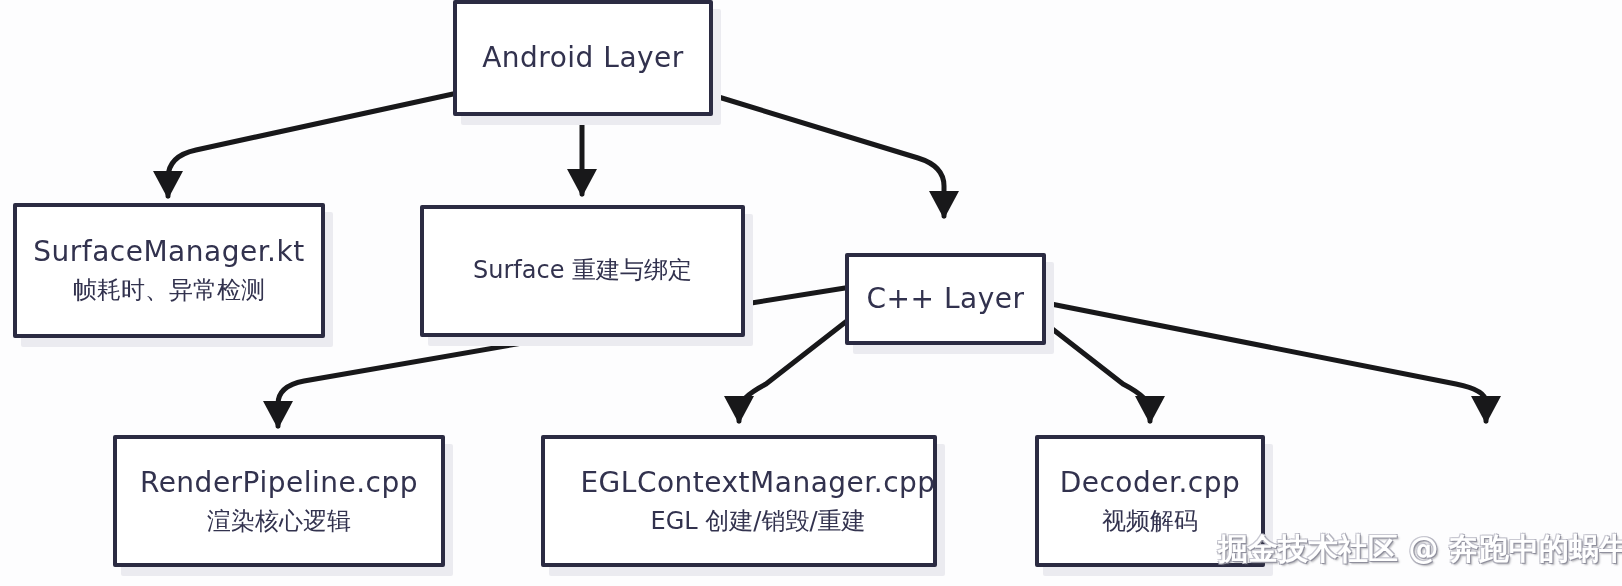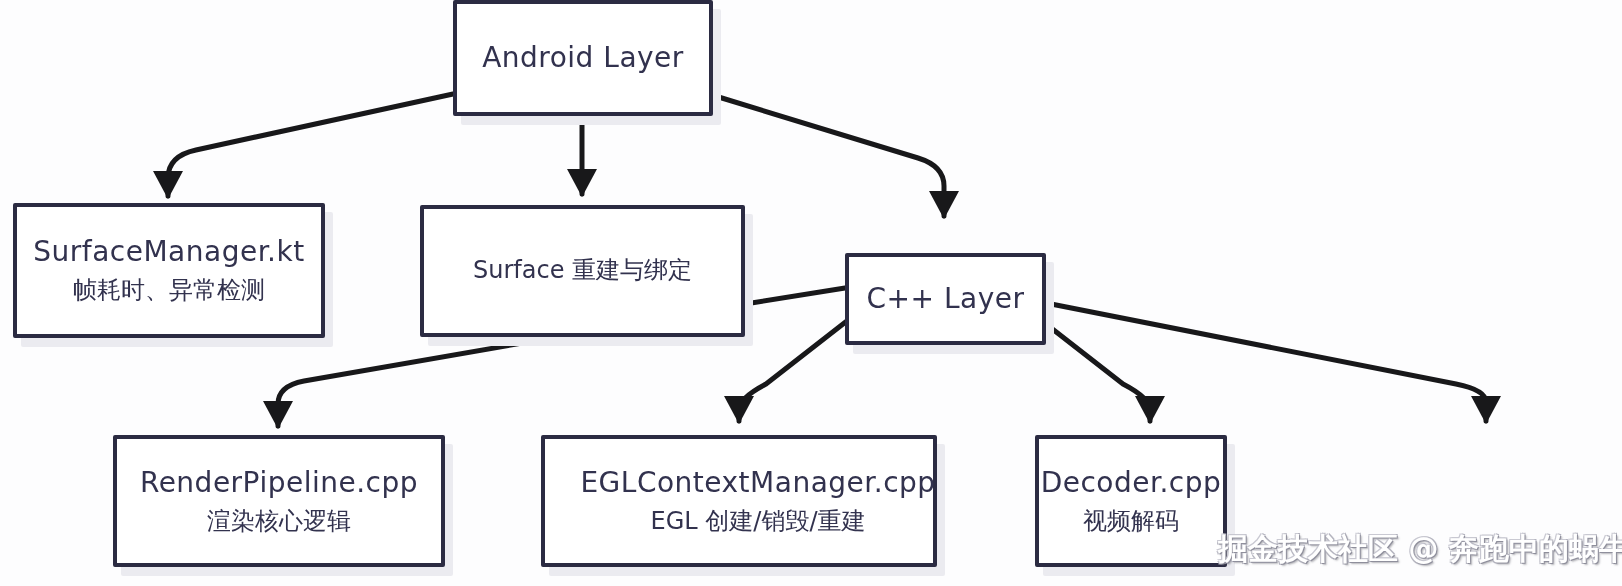--- a/index.html
+++ b/index.html
@@ -49,21 +49,21 @@
     white-space: nowrap;
   }
   .node .subtitle:empty { display: none; }
 
   #node-android         { left: 453px;  top: 0;  width: 260px; height: 116px;  }
   #node-render-monitor  { left: 13px;   top: 203px; width: 312px; height: 135px; }
   #node-surface-manager { left: 420px;  top: 205px; width: 325px; height: 132px; }
   #node-cpp             { left: 845px;  top: 225px; width: 201px; height: 92px; margin-top: 28px;  }
   #node-render-pipeline { left: 113px;  top: 435px; width: 332px; height: 132px; }
   #node-egl             { left: 541px;  top: 435px; width: 396px; height: 132px; padding-left: 38px; }
-  #node-decoder         { left: 1035px; top: 435px; width: 192px; height: 132px; }
+  #node-decoder         { left: 1035px; top: 435px; width: 230px; height: 132px; }
   #node-renderer        { left: 1363px; top: 437px; width: 247px; height: 131px; }
 
   .edge {
     fill: none;
     stroke: #18181a;
     stroke-width: 5;
     stroke-linecap: round;
     stroke-linejoin: round;
   }
   #watermark {

